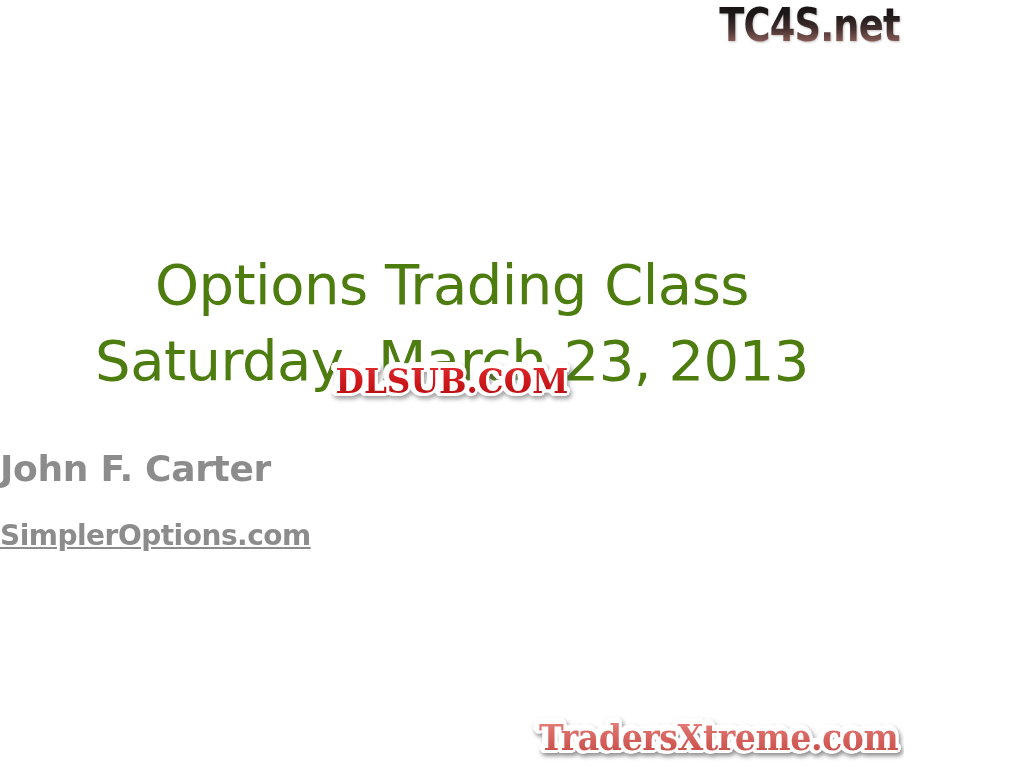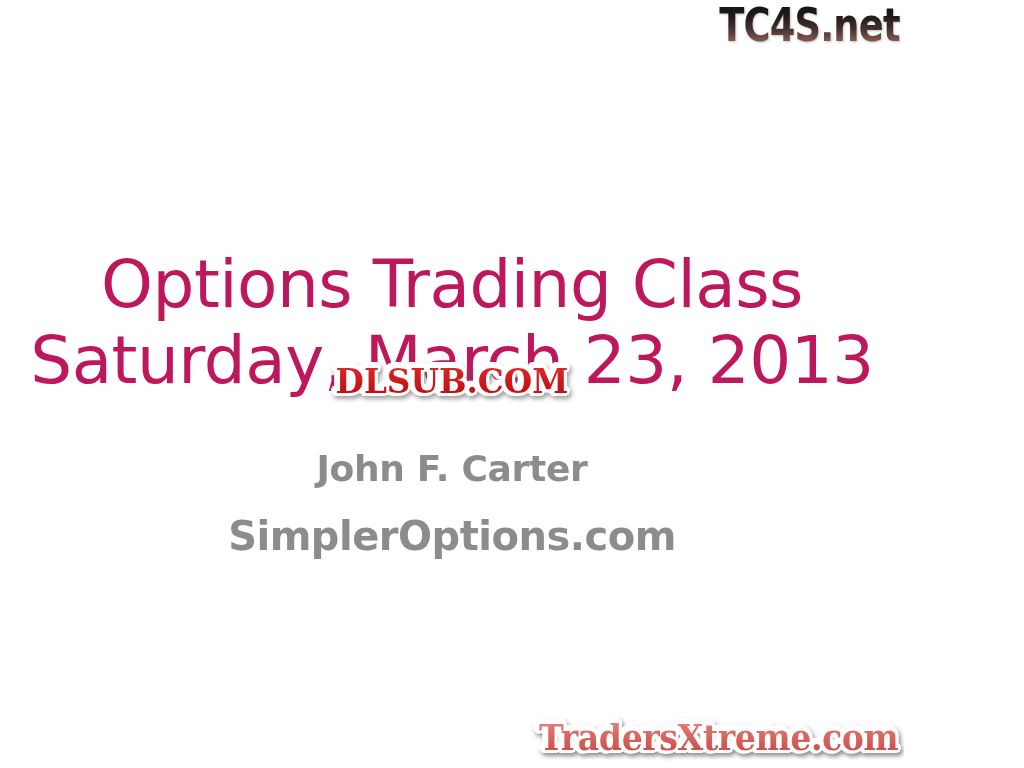--- a/index.html
+++ b/index.html
@@ -51,51 +51,52 @@
   .title-block {
     position: absolute;
     left: 0;
     right: 0;
     top: 247px;
     text-align: center;
   }
   .title-line {
     font-family: "DejaVu Sans", sans-serif;
     font-weight: 400;
-    font-size: 66px;
+    font-size: 56px;
     line-height: 76px;
-    color: #be185d;
+    color: #4d7c0f;
     letter-spacing: -0.5px;
     white-space: nowrap;
   }
 
   
   .subtitle-block {
     position: absolute;
     left: 0;
     right: 0;
     top: 445px;
-    text-align: center;
+    text-align: left;
   }
   .subtitle-line {
     font-family: "DejaVu Sans", sans-serif;
     font-weight: bold;
     color: #8c8c8c;
     white-space: nowrap;
   }
   .subtitle-name {
     font-size: 36px;
     line-height: 48px;
     letter-spacing: -0.3px;
   }
   .subtitle-site {
-    font-size: 40px;
+    font-size: 28px;
     line-height: 52px;
     margin-top: 17px;
     letter-spacing: -0.5px;
+    text-decoration: underline;
   }
 
   
   .watermark-center {
     position: absolute;
     left: 50%;
     top: 361px;
     transform: translateX(-50%) scaleX(0.96);
     font-family: "DejaVu Serif", serif;
     font-weight: bold;

